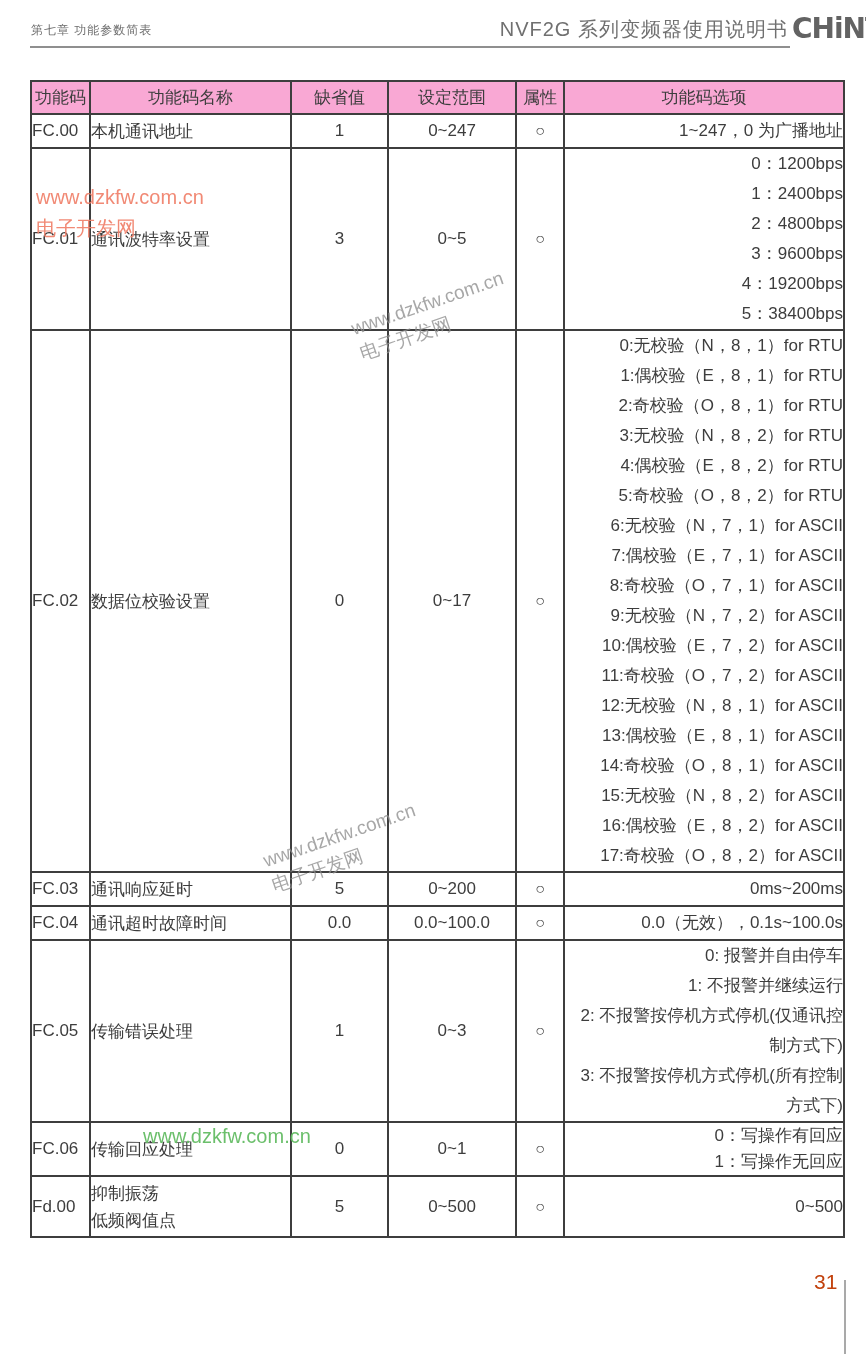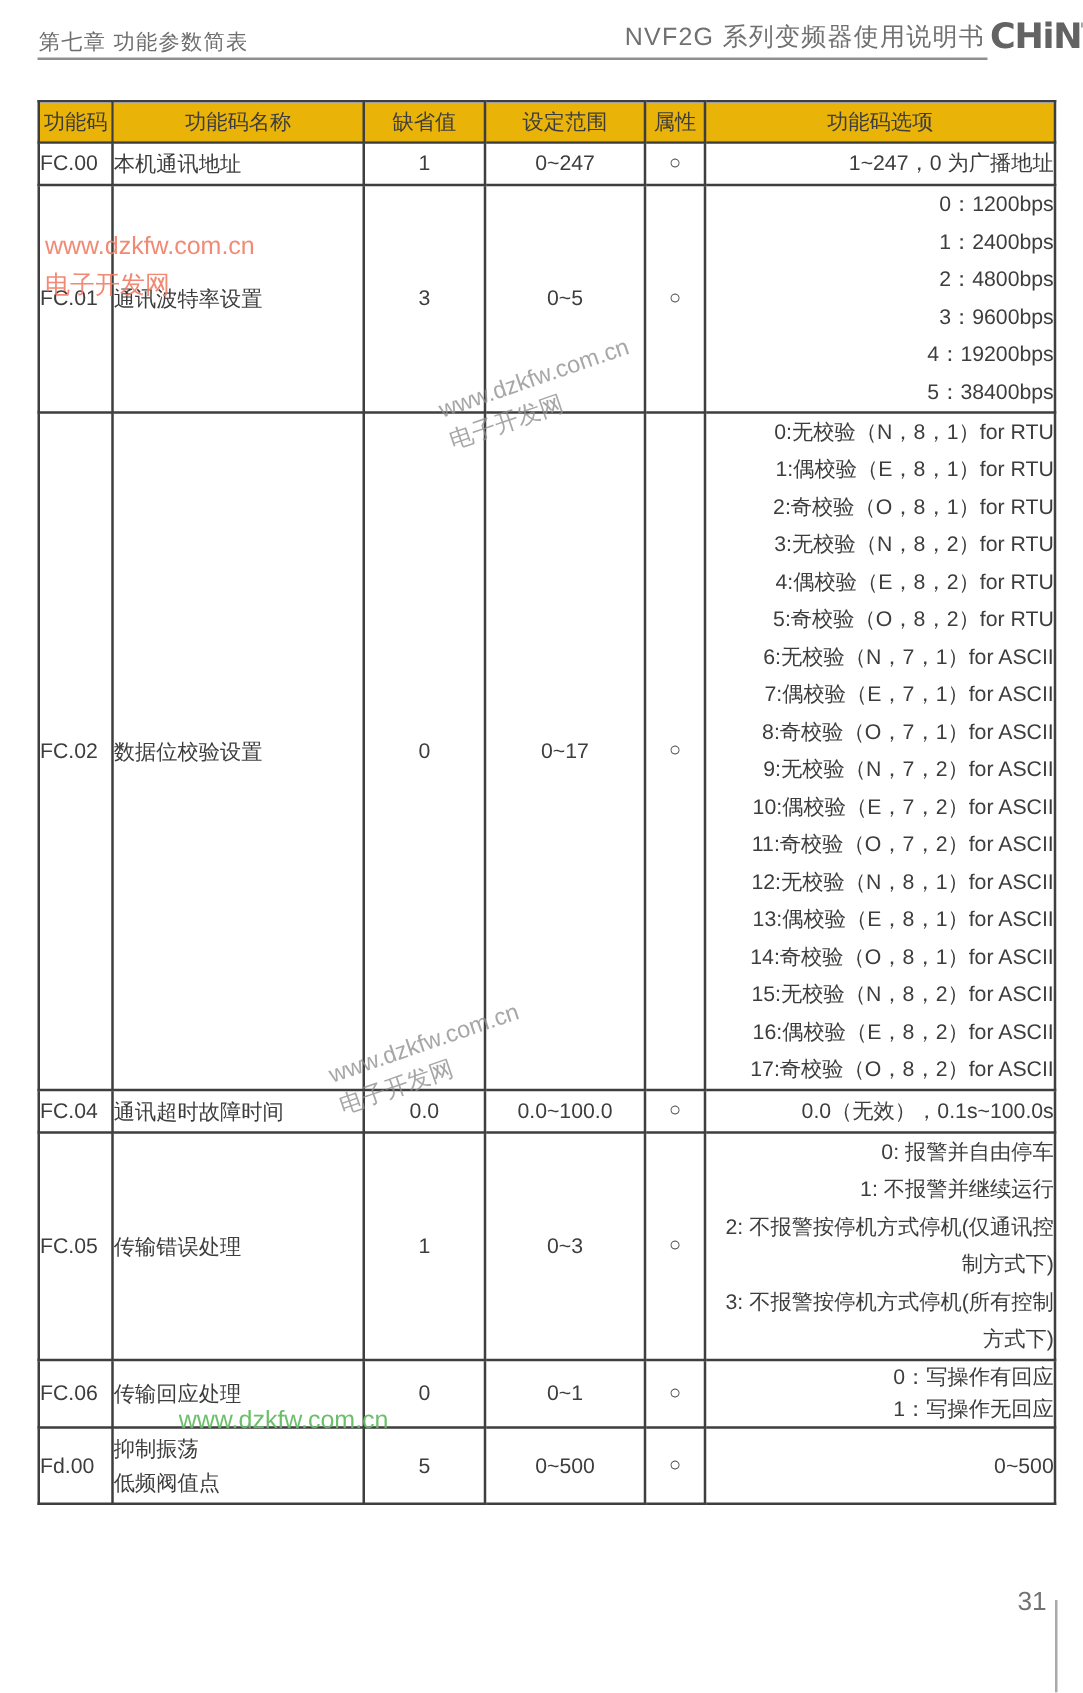--- a/index.html
+++ b/index.html
@@ -2,54 +2,54 @@
 <html><head>
 <meta charset="utf-8">
 <style>
   html,body{margin:0;padding:0;}
   body{
     width:866px;height:1354px;position:relative;background:#ffffff;
     font-family:"Liberation Sans","DejaVu Sans",sans-serif;
     color:#3d3d3d;overflow:hidden;
   }
   
-  .hdr-left{position:absolute;left:31px;top:22px;font-size:17px;color:#6e6e6e;letter-spacing:1px;text-align:right;}
+  .hdr-left{position:absolute;left:31px;top:22px;font-size:12px;color:#6e6e6e;letter-spacing:1px;text-align:right;}
   .hdr-right{position:absolute;top:16px;right:78px;font-size:20px;color:#707070;letter-spacing:1px;margin-left:24px;}
   .logo{position:absolute;left:792px;top:12px;font-size:28px;font-weight:900;color:#636363;letter-spacing:-1px;font-family:"DejaVu Sans","Liberation Sans",sans-serif;}
   .hdr-rule{position:absolute;left:30px;top:46px;width:760px;height:2px;background:#8f8f8f;}
   
   table.params{
     position:absolute;left:30px;top:80px;width:813px;
     border-collapse:collapse;table-layout:fixed;
     font-size:17px;color:#3d3d3d;background:#ffffff;
   }
   table.params th,table.params td{
     border:2px solid #3e3e3e;padding:0;overflow:hidden;
   }
   table.params th{
-    background:#eab308;font-weight:normal;height:31px;text-align:center;font-size:17px;
+    background:#f9a8d4;font-weight:normal;height:31px;text-align:center;font-size:17px;
   }
   td.code{text-align:left;}
   td.name{text-align:left;padding-left:7px;white-space:pre-line;line-height:27px;}
   td.def,td.rng{text-align:center;}
   td.attr{text-align:center;font-size:16px;color:#4a4a4a;}
   td.opts{text-align:right;padding:2px 4px 2px 7px;vertical-align:middle;}
   .opt-line{line-height:30px;}
   tr.r6 .opt-line{line-height:26px;}
   tr.r0{height:34px;} tr.r1{height:180px;} tr.r2{height:538px;} tr.r3{height:34px;}
   tr.r4{height:34px;} tr.r5{height:181px;} tr.r6{height:53px;padding-left:48px;} tr.r7{height:61px;}
   
   .wm{position:absolute;pointer-events:none;white-space:nowrap;}
   .wm-orange{left:36px;top:182px;font-size:20px;line-height:31px;color:#f0806a;opacity:.92;}
   .wm-diag{font-size:19px;line-height:26px;color:#8f8f8f;opacity:.78;transform:rotate(-19deg);}
   .wm-diag1{left:352px;top:290px;}
   .wm-diag2{left:264px;top:822px;}
   .wm-green{left:143px;top:1125px;font-size:20px;color:#64bc64;opacity:.95;}
   
-  .page-num{position:absolute;left:814px;top:1270px;font-size:21px;color:#737373;}
+  .page-num{position:absolute;left:814px;top:1270px;font-size:21px;color:#c2410c;}
   .foot-vline{position:absolute;left:844px;top:1280px;width:2px;height:74px;background:#a9a9a9;}
 </style>
 </head>
 <body>
 
 <div>
   <div class="hdr-left">第七章 功能参数简表</div>
   <div class="hdr-right">NVF2G 系列变频器使用说明书</div>
   <div class="logo">CHiNT</div>
   <div class="hdr-rule"></div>
@@ -120,20 +120,30 @@
           <div class="opt-line">10:偶校验（E，7，2）for ASCII</div>
           <div class="opt-line">11:奇校验（O，7，2）for ASCII</div>
           <div class="opt-line">12:无校验（N，8，1）for ASCII</div>
           <div class="opt-line">13:偶校验（E，8，1）for ASCII</div>
           <div class="opt-line">14:奇校验（O，8，1）for ASCII</div>
           <div class="opt-line">15:无校验（N，8，2）for ASCII</div>
           <div class="opt-line">16:偶校验（E，8，2）for ASCII</div>
           <div class="opt-line">17:奇校验（O，8，2）for ASCII</div>
         </td>
     </tr>
+    <tr class="r3">
+      <td class="code">FC.03</td>
+      <td class="name">通讯响应延时</td>
+      <td class="def">5</td>
+      <td class="rng">0~200</td>
+      <td class="attr">○</td>
+      <td class="opts">
+          <div class="opt-line">0ms~200ms</div>
+        </td>
+    </tr>
     <tr class="r4">
       <td class="code">FC.04</td>
       <td class="name">通讯超时故障时间</td>
       <td class="def">0.0</td>
       <td class="rng">0.0~100.0</td>
       <td class="attr">○</td>
       <td class="opts">
           <div class="opt-line">0.0（无效），0.1s~100.0s</div>
         </td>
     </tr>

